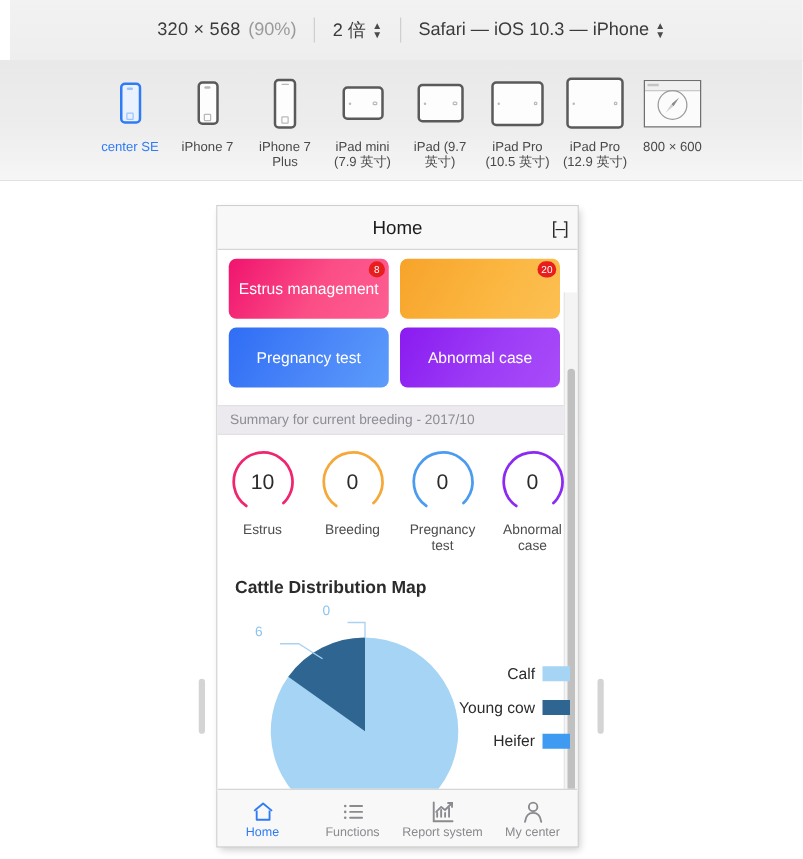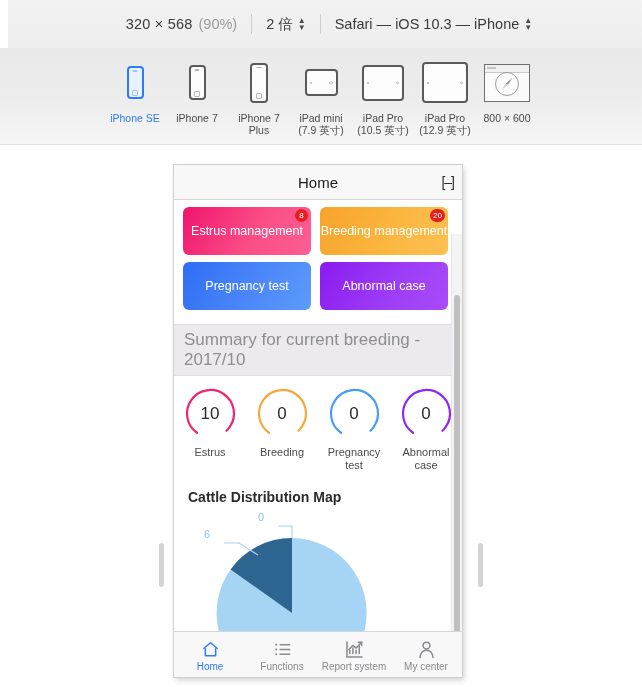--- a/index.html
+++ b/index.html
@@ -107,21 +107,21 @@
   .tile.t-breeding {background:linear-gradient(120deg,#f7a32a 0%,#fbb640 55%,#fcc052 100%);}
   .tile.t-preg     {background:linear-gradient(120deg,#2f6df5 0%,#4b87f8 55%,#5c9cfb 100%);}
   .tile.t-abnormal {background:linear-gradient(120deg,#8a1bf0 0%,#9c3cf6 55%,#a94cf9 100%);}
   .badge{
     position:absolute;top:2px;right:3px;min-width:13px;height:13px;border-radius:7px;
     background:#e81d1d;color:#fff;font-size:8px;line-height:13px;text-align:center;padding:0 3px;
     box-sizing:border-box;
   }
 
   .section-head{
-    background:#eceaef;color:#8d8d94;font-size:17px;
+    background:#eceaef;color:#8d8d94;font-size:11px;
     padding:5px 10px;border-top:1px solid #e2e0e5;border-bottom:1px solid #e2e0e5;
   }
 
   .summary{display:flex;padding:10px 0 6px 0;background:#fff;}
   .sum-cell{flex:1;display:flex;flex-direction:column;align-items:center;}
   .ring{width:55px;height:55px;position:relative;}
   .ring svg{display:block;transform:rotate(125deg);}
   .ring .num{
     position:absolute;left:0;top:0;width:55px;height:55px;
     display:flex;align-items:center;justify-content:center;
@@ -189,39 +189,45 @@
         <span>▼</span>
       </span>
     </div>
   </div>
 
   <div class="device-strip" id="device-strip">
       <div class="device selected">
         <div class="dev-icon">
           <div class="ph sel" style="width: 17px; height: 33px;"></div>
         </div>
-        <div class="dev-label">iPhone SE</div>
+        <div class="dev-label">center SE</div>
       </div>
       <div class="device">
         <div class="dev-icon">
           <div class="ph" style="width: 17px; height: 35px;"></div>
         </div>
         <div class="dev-label">iPhone 7</div>
       </div>
       <div class="device">
         <div class="dev-icon">
           <div class="ph" style="width: 18px; height: 40px;"></div>
         </div>
         <div class="dev-label">iPhone 7 Plus</div>
       </div>
       <div class="device">
         <div class="dev-icon">
           <div class="tb" style="width: 33px; height: 27px;"></div>
         </div>
         <div class="dev-label">iPad mini (7.9 英寸)</div>
+      </div>
+      <div class="device">
+        <div class="dev-icon">
+          <div class="tb" style="width: 37px; height: 31px;"></div>
+        </div>
+        <div class="dev-label">iPad (9.7 英寸)</div>
       </div>
       <div class="device">
         <div class="dev-icon">
           <div class="tb" style="width: 42px; height: 36px;"></div>
         </div>
         <div class="dev-label">iPad Pro (10.5 英寸)</div>
       </div>
       <div class="device">
         <div class="dev-icon">
           <div class="tb" style="width: 46px; height: 41px;"></div>
@@ -257,21 +263,20 @@
 
       <div class="inner-track"></div>
       <div class="inner-scroll"></div>
 
       <div class="tiles" id="tiles">
           <div class="tile t-estrus">
             <span>Estrus management</span>
             <span class="badge">8</span>
           </div>
           <div class="tile t-breeding">
-            <span>Breeding management</span>
             <span class="badge">20</span>
           </div>
           <div class="tile t-preg">
             <span>Pregnancy test</span>
           </div>
           <div class="tile t-abnormal">
             <span>Abnormal case</span>
           </div>
         </div>
 
@@ -329,20 +334,34 @@
 
               <polyline points="102,25 102,13 88,13" fill="none" stroke="#a9d3f0" stroke-width="1.1"></polyline>
               <polyline points="68,42 49,30 34,30" fill="none" stroke="#a9d3f0" stroke-width="1.1"></polyline>
               <polyline points="150,148 166,155 186,155" fill="none" stroke="#a9d3f0" stroke-width="1.1"></polyline>
             </svg>
             <span class="leader" style="left:68px;top:-2px;">0</span>
             <span class="leader" style="left:14px;top:15px;">6</span>
             <span class="leader" style="left:162px;top:139px;margin-top:20px;">34</span>
           </div>
 
+          <div class="legend" id="legend">
+              <div class="legend-row">
+                <span class="lbl">Calf</span>
+                <span class="sw" style="background: rgb(166, 212, 244);"></span>
+              </div>
+              <div class="legend-row">
+                <span class="lbl">Young cow</span>
+                <span class="sw" style="background: rgb(47, 101, 145);"></span>
+              </div>
+              <div class="legend-row">
+                <span class="lbl">Heifer</span>
+                <span class="sw" style="background: rgb(63, 155, 242);"></span>
+              </div>
+            </div>
         </div>
       </div>
 
     </div>
 
     <div class="tabbar" id="tabbar">
         <div class="tab active">
           <div class="ic">
             <svg width="19" height="19" viewBox="0 0 24 24" fill="none" stroke="currentColor" stroke-width="1.9" stroke-linejoin="round">
               <path d="M3 11 L12 3.5 L21 11"></path>

